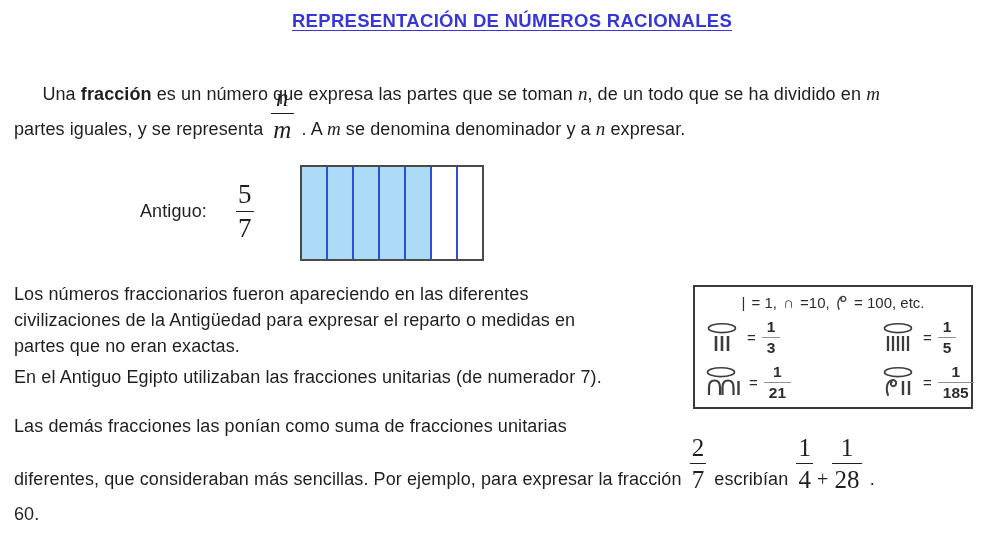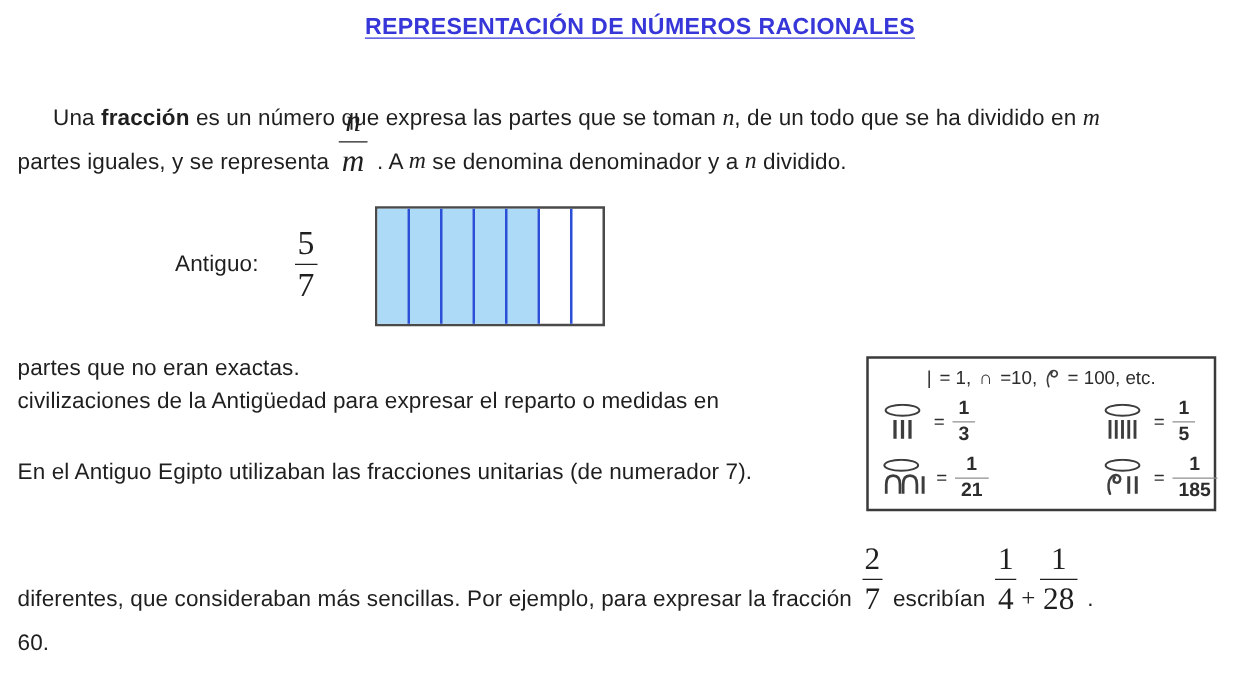--- a/index.html
+++ b/index.html
@@ -54,47 +54,49 @@
 
   <div class="abs title">
     <span>REPRESENTACIÓN DE NÚMEROS RACIONALES</span>
   </div>
 
   <div class="abs body-text pre" style="left:22px;top:55px;">
     <span>Una </span><b>fracción</b><span> es un número que expresa las partes que se toman </span><span class="mi">n</span><span>, de un todo que se ha dividido en </span><span class="mi">m</span>
   </div>
 
   <div class="abs body-text flexline" style="left:14px;top:84px;height:58px;">
-    <span>partes iguales, y se representa </span><span class="frac frac-nm"><span class="num">n</span><span class="den">m</span></span><span> . A </span><span class="mi">m</span><span> se denomina denominador y a </span><span class="mi">n</span><span> dividido.</span>
+    <span>partes iguales, y se representa </span><span class="frac frac-nm"><span class="num">n</span><span class="den">m</span></span><span> . A </span><span class="mi">m</span><span> se denomina denominador y a </span><span class="mi">n</span><span> expresar.</span>
   </div>
 
   <div class="abs body-text" style="left:140px;top:198px;">Antiguo:</div>
   <div class="abs" style="left:233px;top:181px;">
     <span class="frac frac-ex">
         <span class="num">5</span>
         <span class="den">7</span>
       </span>
   </div>
   <div class="abs figure">
       <div class="cell shaded"></div>
       <div class="cell shaded"></div>
       <div class="cell shaded"></div>
       <div class="cell shaded"></div>
       <div class="cell shaded"></div>
       <div class="cell"></div>
       <div class="cell"></div>
     </div>
 
   <div class="abs body-text" style="left:14px;top:281px;">
+    <div>Los números fraccionarios fueron apareciendo en las diferentes</div>
+    <div>civilizaciones de la Antigüedad para expresar el reparto o medidas en</div>
     <div>partes que no eran exactas.</div>
-    <div>civilizaciones de la Antigüedad para expresar el reparto o medidas en</div>
   </div>
 
   <div class="abs body-text" style="left:14px;top:364px;">En el Antiguo Egipto utilizaban las fracciones unitarias (de numerador 7).</div>
 
+  <div class="abs body-text" style="left:14px;top:413px;">Las demás fracciones las ponían como suma de fracciones unitarias</div>
 
   <div class="abs body-text flexline" style="left:14px;top:434px;height:58px;">
     <span>diferentes, que consideraban más sencillas. Por ejemplo, para expresar la fracción </span><span class="frac frac-in"><span class="num">2</span><span class="den">7</span></span><span> escribían </span><span class="frac frac-in"><span class="num">1</span><span class="den">4</span></span><span class="plus">+</span><span class="frac frac-in"><span class="num">1</span><span class="den">28</span></span><span> .</span>
   </div>
 
   <div class="abs body-text" style="left:14px;top:501px;line-height:27px;">
     <div>60.</div>
   </div>
 
   <div class="abs ebox">

